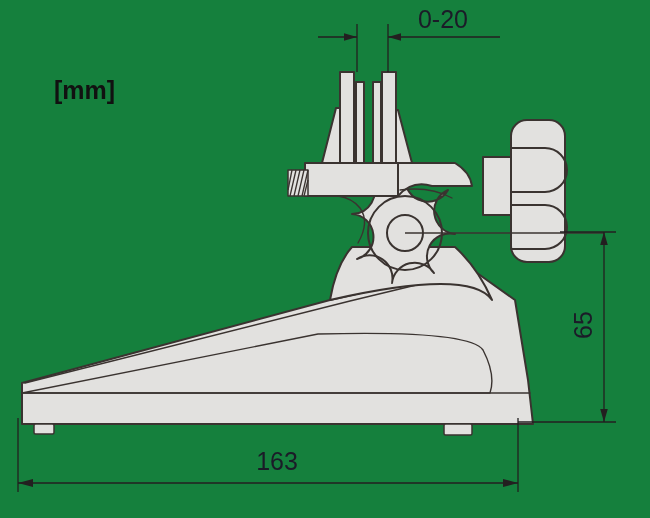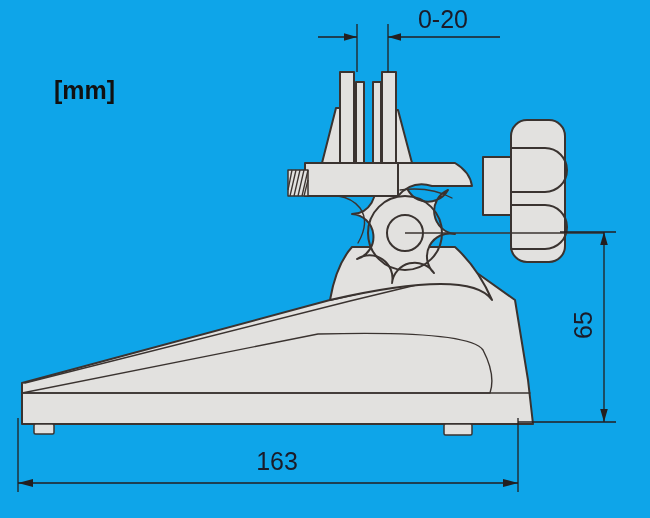--- a/index.html
+++ b/index.html
@@ -8,21 +8,21 @@
     padding: 0;
     background: #ffffff;
   }
   body {
     font-family: "Liberation Sans", sans-serif;
   }
   #drawing-root {
     position: relative;
     width: 650px;
     height: 518px;
-    background: #0ea5e9;
+    background: #15803d;
     overflow: hidden;
   }
   #drawing-svg {
     position: absolute;
     top: 0;
     left: 0;
     width: 650px;
     height: 518px;
     display: block;
   }

